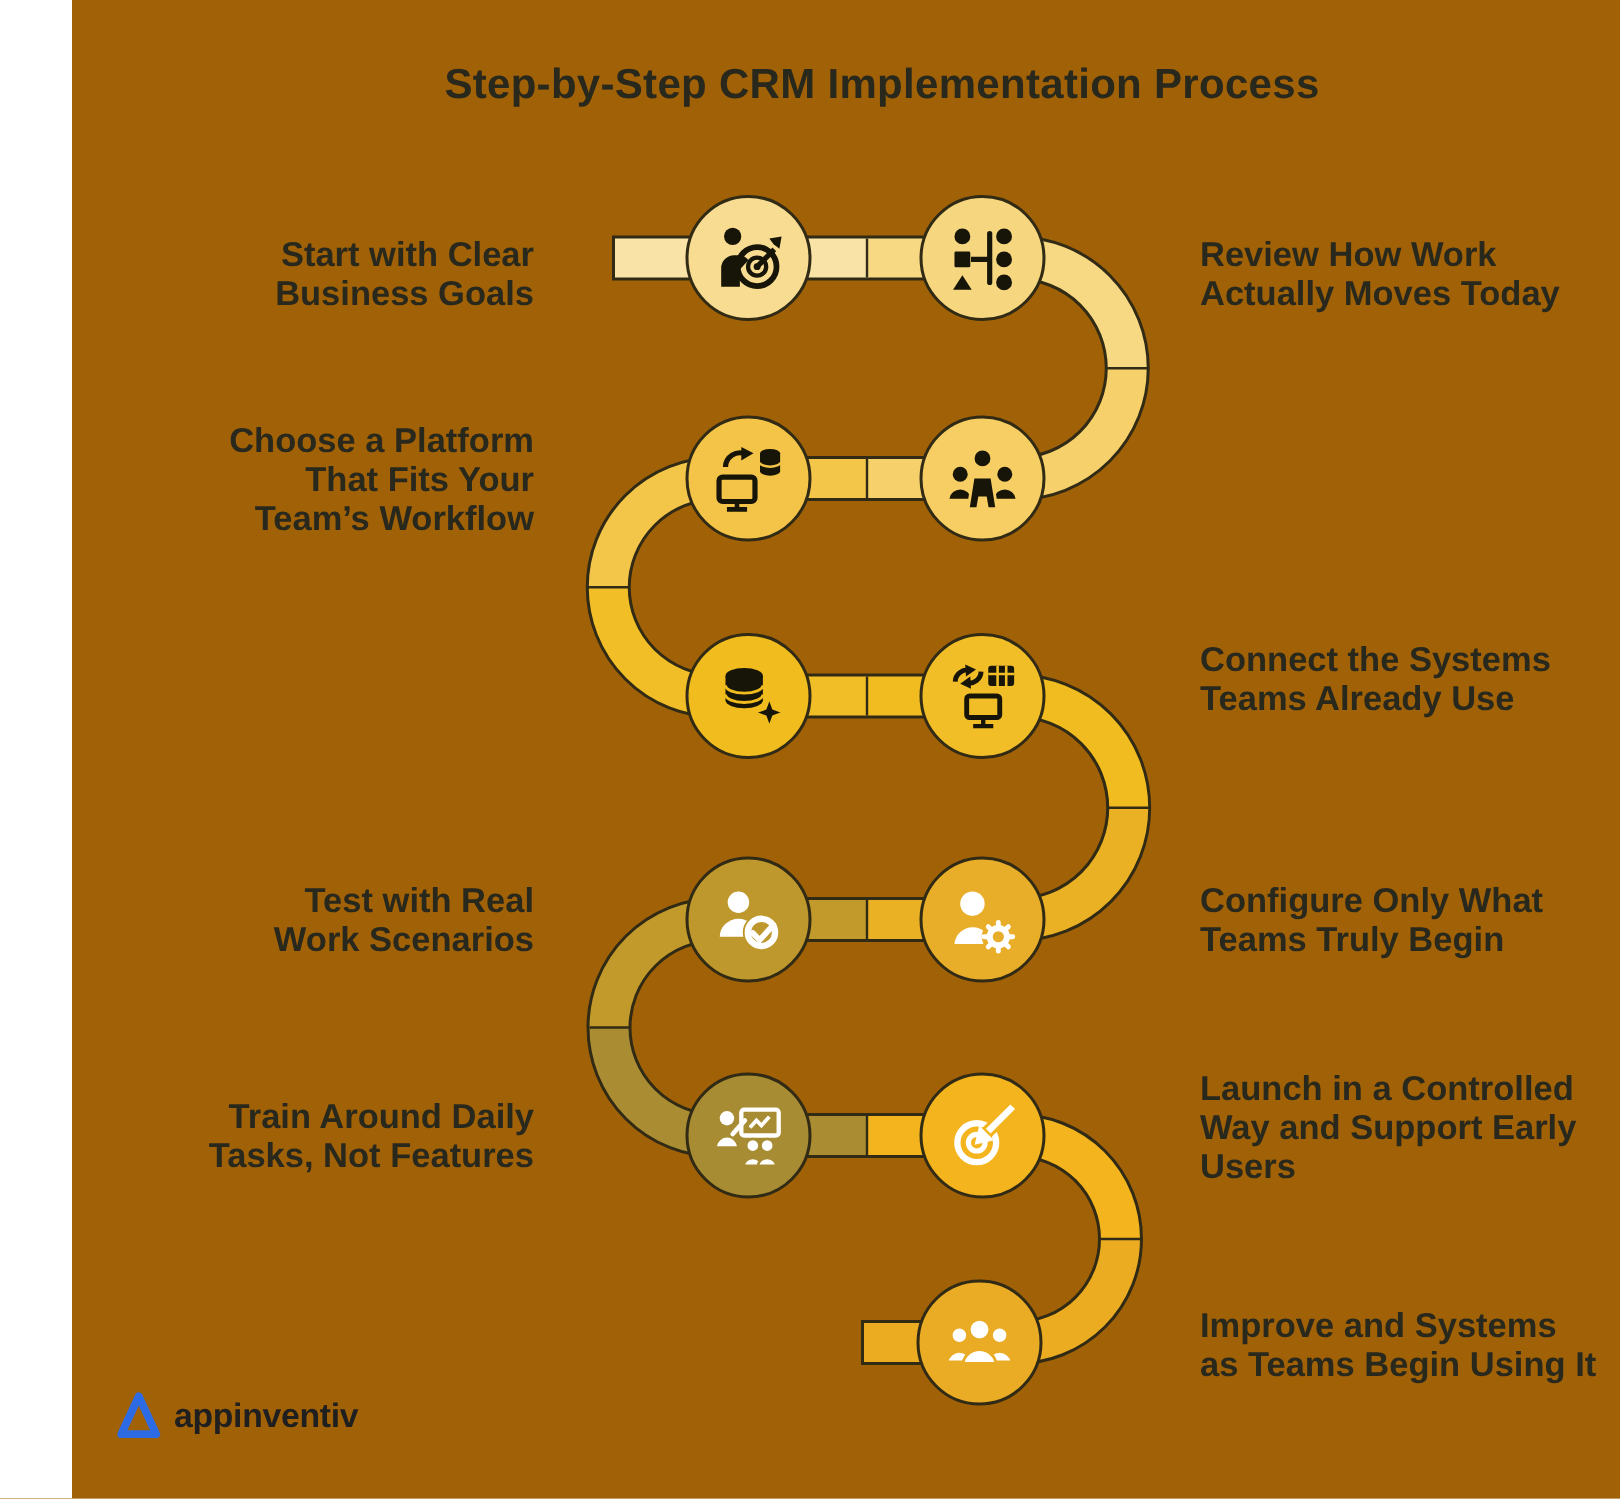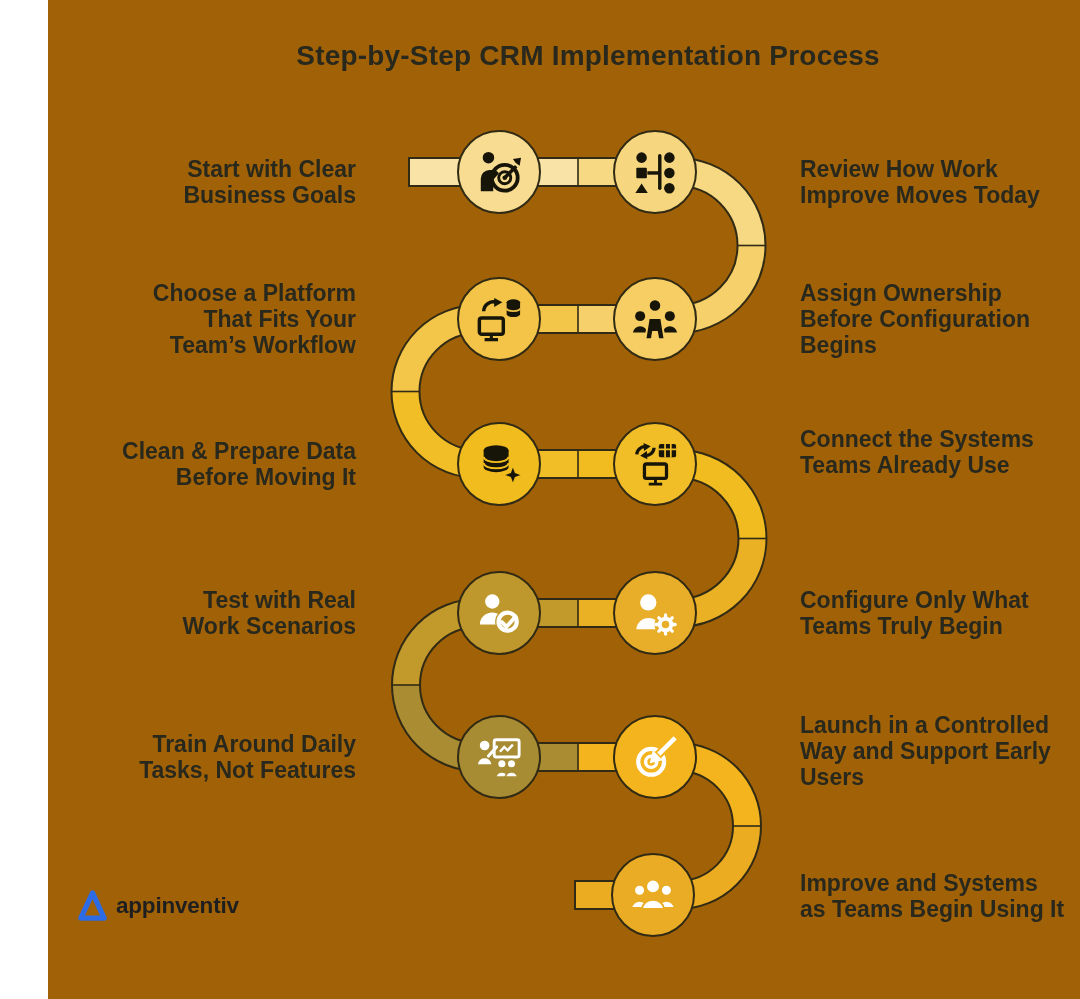--- a/index.html
+++ b/index.html
@@ -30,21 +30,21 @@
   }
   .lbl.left{right:772px;text-align:right;}
   .lbl.right{left:752px;text-align:left;}
   .l1{top:182px;} .r1{top:182px;}
   .l2{top:319px;} .r2{top:319px;}
   .l3{top:464px;} .r3{top:452px;}
   .l4{top:613px;} .r4{top:613px;}
   .l5{top:757px;} .r5{top:751px;}
   .r6{top:896px;}
   .logo{
-    position:absolute;left:28px;top:889px;display:flex;align-items:center;gap:7px;text-align:right;
+    position:absolute;left:28px;top:927px;display:flex;align-items:center;gap:7px;text-align:right;
   }
   .logo-text{font-size:22.5px;font-weight:600;letter-spacing:-.2px;}
 </style>
 </head>
 <body>
 
 <div class="canvas" style="background: #a16207; margin-left: 48px;">
 
   <div class="title" style="color: rgb(41, 40, 29);">Step-by-Step CRM Implementation Process</div>
 
@@ -208,29 +208,24 @@
       <path d="M1.5 37.5 a8.6 8.6 0 0 1 17 0 z" stroke="var(--bg)" stroke-width="1.8"></path>
       <path d="M29.5 37.5 a8.6 8.6 0 0 1 17 0 z" stroke="var(--bg)" stroke-width="1.8"></path>
       <circle cx="24" cy="15" r="7.2" stroke="var(--bg)" stroke-width="2"></circle>
       <path d="M12.5 38.5 a11.6 11 0 0 1 23 0 z" stroke="var(--bg)" stroke-width="2"></path>
     </svg>
   </div>
 
   <div class="lbl left l1" style="color: rgb(41, 40, 29);">Start with Clear
 Business Goals</div>
   <div class="lbl right r1" style="color: rgb(41, 40, 29);">Review How Work
-Improve Moves Today</div>
+Actually Moves Today</div>
   <div class="lbl left l2" style="color: rgb(41, 40, 29);">Choose a Platform
 That Fits Your
 Team’s Workflow</div>
-  <div class="lbl right r2" style="color: rgb(41, 40, 29);">Assign Ownership
-Before Configuration
-Begins</div>
-  <div class="lbl left l3" style="color: rgb(41, 40, 29);">Clean &amp; Prepare Data
-Before Moving It</div>
   <div class="lbl right r3" style="color: rgb(41, 40, 29);">Connect the Systems
 Teams Already Use</div>
   <div class="lbl left l4" style="color: rgb(41, 40, 29);">Test with Real
 Work Scenarios</div>
   <div class="lbl right r4" style="color: rgb(41, 40, 29);">Configure Only What
 Teams Truly Begin</div>
   <div class="lbl left l5" style="color: rgb(41, 40, 29);">Train Around Daily
 Tasks, Not Features</div>
   <div class="lbl right r5" style="color: rgb(41, 40, 29);">Launch in a Controlled
 Way and Support Early

